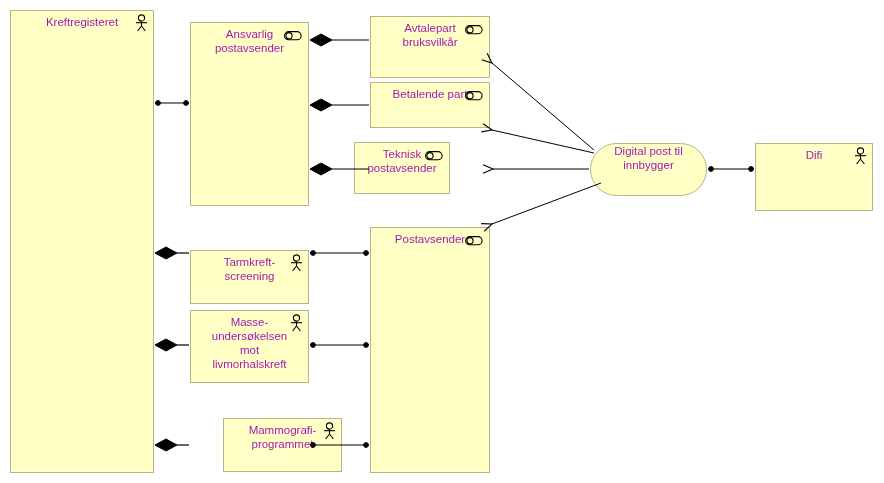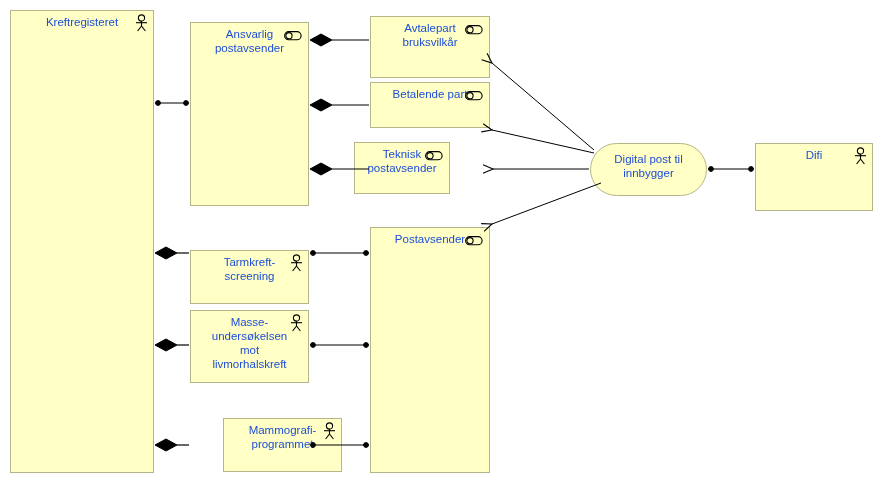--- a/index.html
+++ b/index.html
@@ -8,21 +8,21 @@
     width:884px;height:483px;
     background:#ffffff;
     font-family:"Liberation Sans", sans-serif;
     overflow:hidden;
   }
   .node{
     position:absolute;
     box-sizing:border-box;
     background:#FFFFC6;
     border:1px solid #B5B588;
-    color:#1d4ed8;
+    color:#a21caf;
   }
   .node .label{
     position:absolute;
     left:2px;right:2px;top:4px;
     text-align:center;
     font-size:11.5px;
     line-height:14px;
     white-space:pre-line;
   }
   .icon{position:absolute;}
@@ -35,21 +35,21 @@
   #n-betalende   {left:370px; top:82px;  width:120px; height:46px;}
   #n-teknisk     {left:354px; top:142px; width:96px; height:52px;}
   #n-postavsender{left:370px; top:227px; width:120px; height:246px;}
   #n-tarmkreft   {left:190px; top:226px; width:119px; height:54px;margin-top:24px;}
   #n-masse       {left:190px; top:310px; width:119px; height:73px;}
   #n-mammografi  {left:190px; top:418px; width:119px; height:54px;margin-left:33px;}
   #n-difi        {left:755px; top:143px; width:118px; height:68px;}
   #n-service{
     left:590px; top:143px; width:117px; height:53px;
     border-radius:26.5px;
-    display:flex;align-items:center;justify-content:center;
+    display:flex;justify-content:center;
   }
   #n-service .label{
     position:static;
     padding-bottom:7px;
   }
   
   #connectors{
     position:absolute;left:0;top:0;width:884px;height:483px;
     pointer-events:none;
   }

